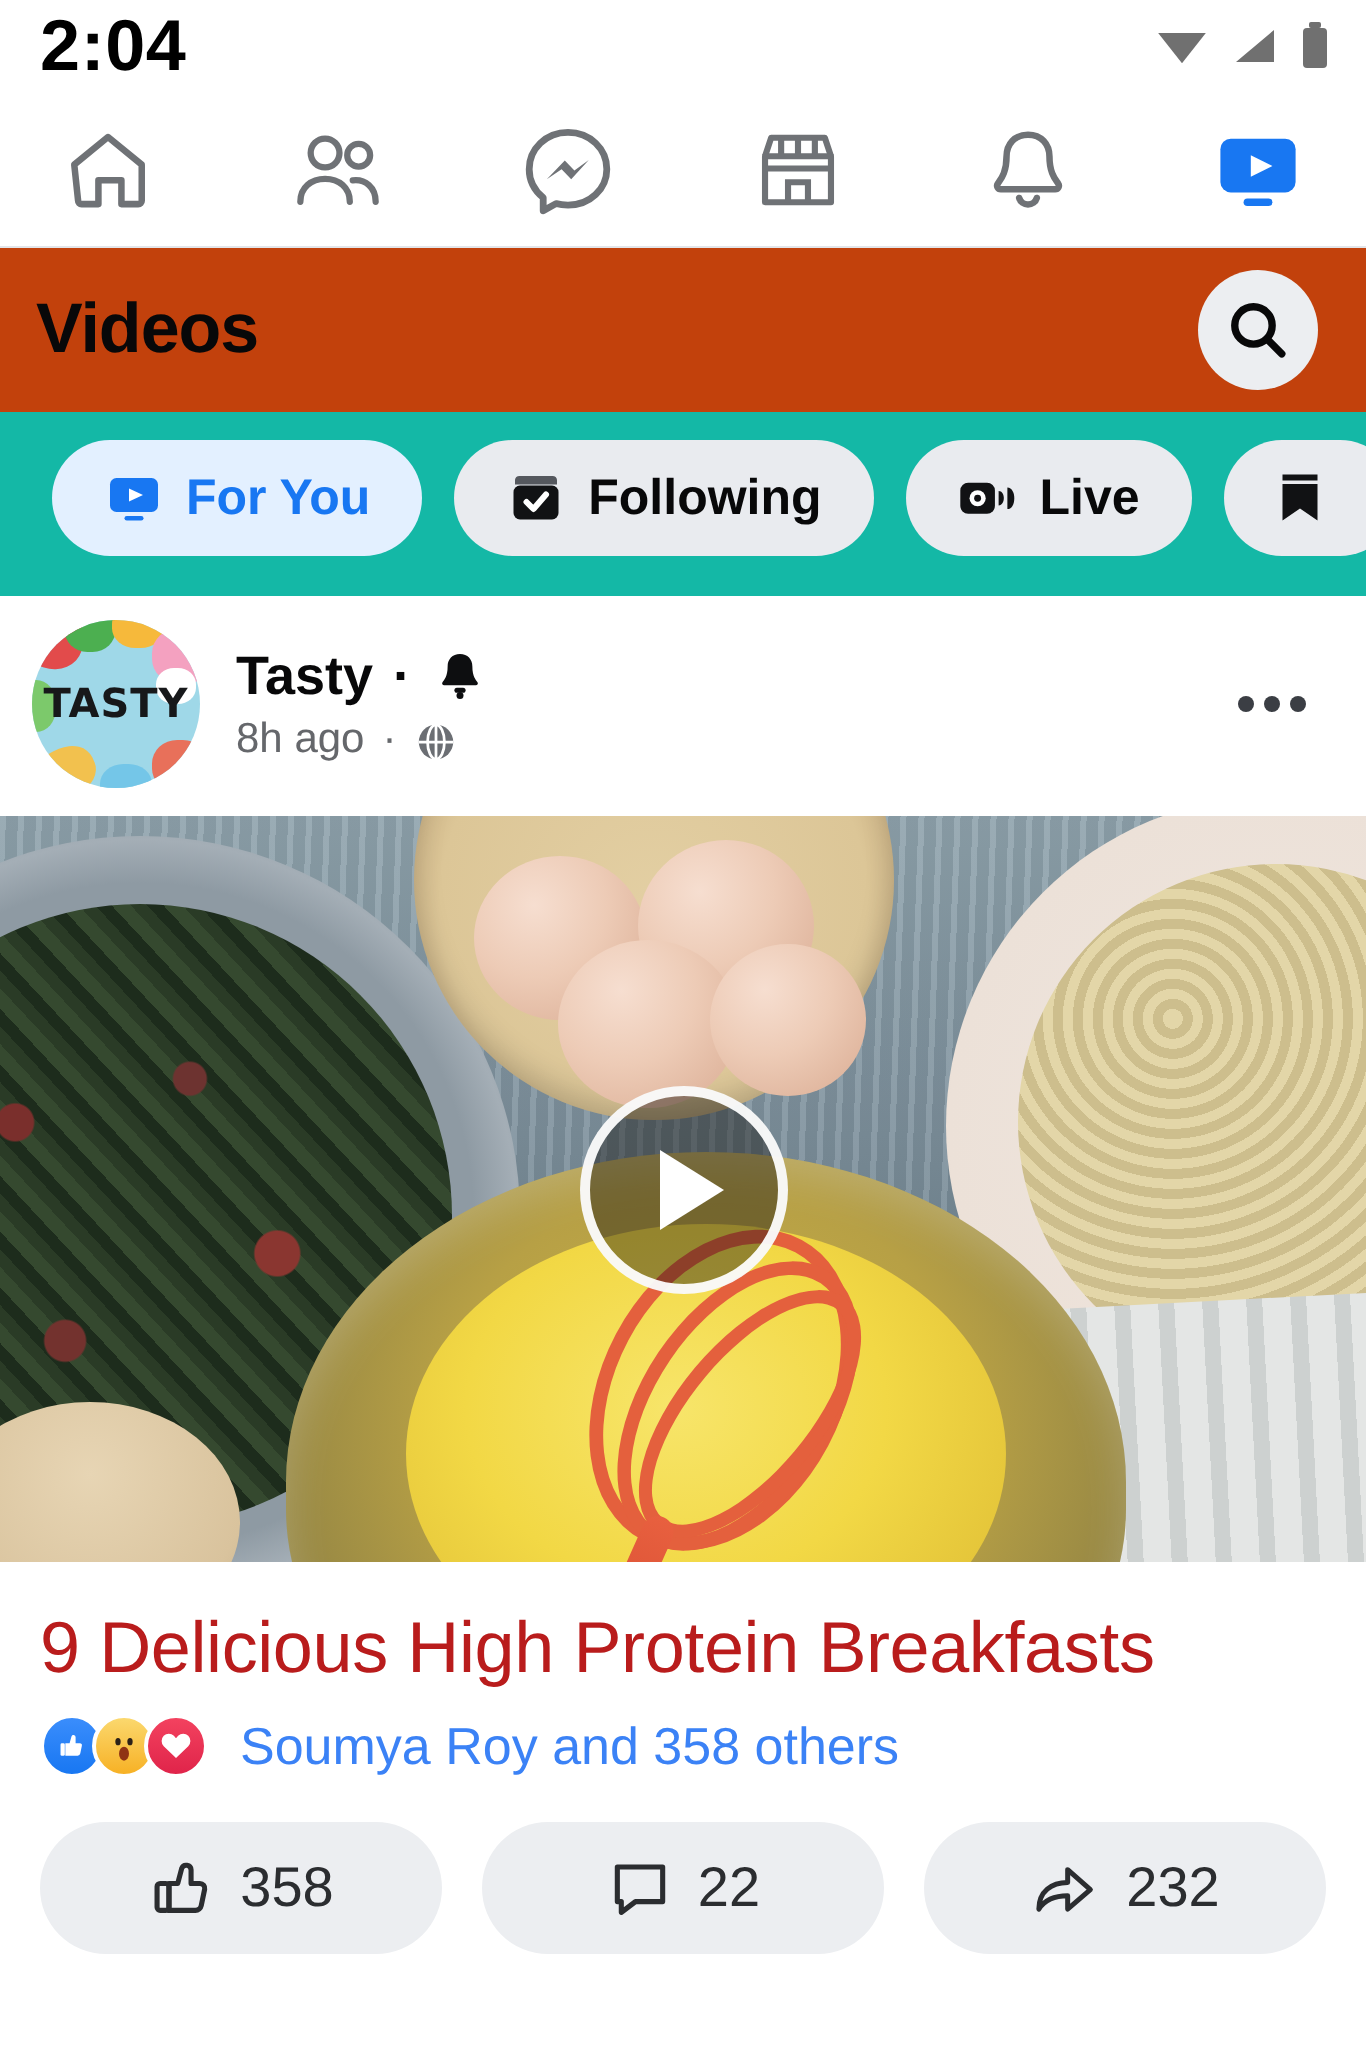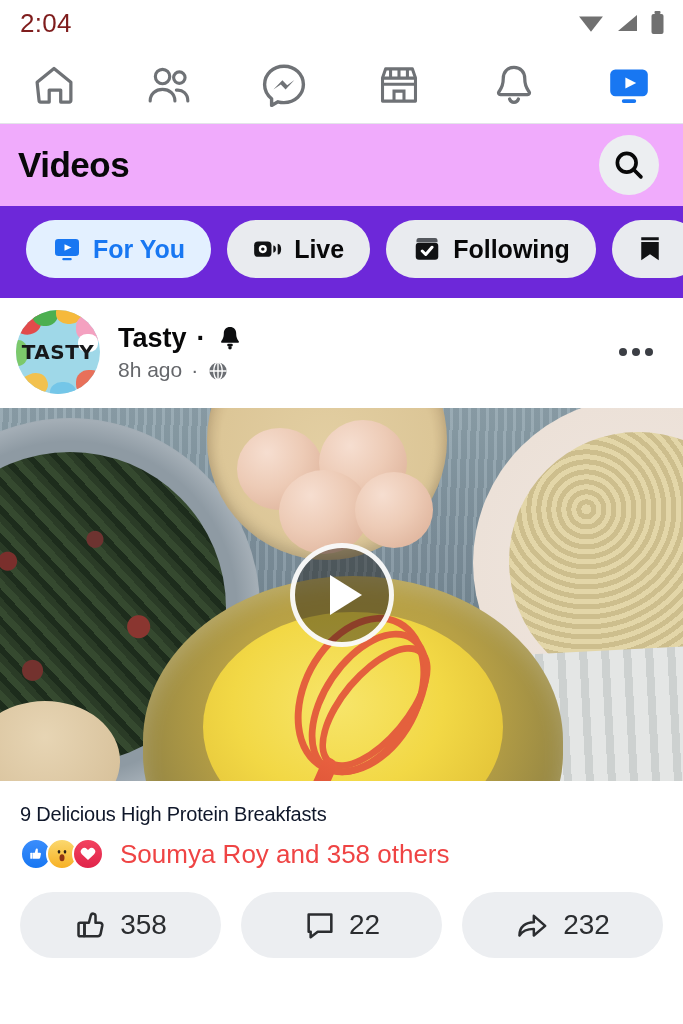--- a/index.html
+++ b/index.html
@@ -10,48 +10,48 @@
     overflow:hidden;
     position:relative;
   }
 
   
   .statusbar{
     height:46px; display:flex; align-items:center;
     justify-content:space-between; padding:0 18px 0 20px;
     background:#fff;
   }
-  .clock{ font-size:26px; font-weight:400; color:#7f1d1d; letter-spacing:.3px;}
+  .clock{ font-size:36px; font-weight:700; color:#000000; letter-spacing:.3px;}
   .sysicons{ display:flex; align-items:center; gap:11px; }
 
   
   .topnav{
     height:78px; display:flex; align-items:center;
     justify-content:space-between; padding:0 26px;
     border-bottom:1px solid #e3e5e9; background:#fff;
   }
   .navitem{ display:flex; align-items:center; justify-content:center;
             width:56px; height:56px; }
 
   
   .header{
     height:82px; display:flex; align-items:center;
-    justify-content:space-between; padding:0 24px 0 18px; background:#f0abfc;
+    justify-content:space-between; padding:0 24px 0 18px; background:#c2410c;
   }
   .page-title{ font-size:35px; font-weight:bold; color:#080809; letter-spacing:-.5px;}
   .search-btn{
     width:60px; height:60px; border-radius:50%;
     background:#eceef1; display:flex; align-items:center; justify-content:center;
     border:none; cursor:pointer;
   }
 
   
   .chips{
     display:flex; align-items:center; gap:16px;
-    padding:14px 0 20px 26px; background:#6d28d9; white-space:nowrap;
+    padding:14px 0 20px 26px; background:#14b8a6; white-space:nowrap;
     overflow:hidden;
   }
   .chip{
     display:inline-flex; align-items:center; gap:11px;
     height:58px; padding:0 26px; border-radius:30px;
     background:#e9ebef; border:none; cursor:pointer; flex:0 0 auto;
   }
   .chip-label{ font-size:25px; font-weight:bold; color:#080809; }
   .chip.active{ background:#e3f0ff; }
   .chip.active .chip-label{ color:#1877f2; }
@@ -183,36 +183,36 @@
   }
   .play-tri{
     width:0; height:0; margin-left:8px;
     border-left:32px solid #ffffff;
     border-top:20px solid transparent;
     border-bottom:20px solid transparent;
   }
 
   
   .vid-title{
-    font-size:20px; color:#0f172a; padding:22px 23px 0 20px;
+    font-size:36px; color:#b91c1c; padding:22px 23px 0 20px;
     letter-spacing:-.2px;
   }
   .reactions{
     display:flex; align-items:center; gap:10px; padding:12px 20px 0 20px;
   }
   .react-stack{ display:flex; align-items:center; }
   .react{
     width:32px; height:32px; border-radius:50%;
     display:flex; align-items:center; justify-content:center;
     border:2px solid #fff; margin-right:-6px; font-size:17px;
   }
   .react.like{ background:linear-gradient(180deg,#3a8dfc,#1877f2); }
   .react.wow{ background:linear-gradient(180deg,#fbd86e,#f7b125); }
   .react.love{ background:linear-gradient(180deg,#f3425f,#e0244a); }
-  .react-text{ font-size:26px; color:#ef4444; margin-left:12px; }
+  .react-text{ font-size:26px; color:#3b82f6; margin-left:12px; }
 
   .actions{
     display:flex; align-items:flex-end; gap:20px;
     padding:22px 20px 0 20px;
   }
   .action-btn{
     flex:1; height:66px; border-radius:34px; background:#eceef1;
     border:none; cursor:pointer;
     display:flex; align-items:center; justify-content:center; gap:12px;
   }
@@ -299,40 +299,40 @@
 
 <div class="chips">
 
   <button class="chip active">
     <svg width="30" height="30" viewBox="0 0 24 24">
       <rect x="2.4" y="4" width="19.2" height="13.6" rx="2.6" fill="#1877f2"></rect>
       <path d="M10 8.2 L15.6 10.8 L10 13.4 Z" fill="#ffffff"></path>
       <rect x="8.2" y="19.2" width="7.6" height="1.8" rx=".9" fill="#1877f2"></rect>
     </svg>
     <span class="chip-label">For You</span>
+  </button>
+
+  <button class="chip">
+    <svg width="30" height="30" viewBox="0 0 24 24">
+      <path d="M3.6 4.8 A1.8 1.8 0 0 1 5.4 3.2h13.2a1.8 1.8 0 0 1 1.8 1.6v1.8H3.6Z" fill="#55585e"></path>
+      <rect x="3" y="7" width="18" height="13.6" rx="2.6" fill="#111214"></rect>
+      <path d="M8.2 13.6 L11 16.4 L16 10.6" stroke="#ffffff" stroke-width="2.4" fill="none" stroke-linecap="round" stroke-linejoin="round"></path>
+    </svg>
+    <span class="chip-label">Following</span>
   </button>
 
   <button class="chip">
     <svg width="30" height="26" viewBox="0 0 26 20">
       <rect x="1" y="3.4" width="15" height="13.4" rx="3.4" fill="#111214"></rect>
       <circle cx="8.5" cy="10.1" r="3.5" fill="#ffffff"></circle>
       <circle cx="8.5" cy="10.1" r="1.5" fill="#111214"></circle>
       <path d="M17.6 7 C20.6 7 20.6 13.2 17.6 13.2 Z" fill="#111214"></path>
       <path d="M21.4 5.4 C25.4 5.4 25.4 14.8 21.4 14.8 Z" fill="#111214"></path>
     </svg>
     <span class="chip-label">Live</span>
-  </button>
-
-  <button class="chip">
-    <svg width="30" height="30" viewBox="0 0 24 24">
-      <path d="M3.6 4.8 A1.8 1.8 0 0 1 5.4 3.2h13.2a1.8 1.8 0 0 1 1.8 1.6v1.8H3.6Z" fill="#55585e"></path>
-      <rect x="3" y="7" width="18" height="13.6" rx="2.6" fill="#111214"></rect>
-      <path d="M8.2 13.6 L11 16.4 L16 10.6" stroke="#ffffff" stroke-width="2.4" fill="none" stroke-linecap="round" stroke-linejoin="round"></path>
-    </svg>
-    <span class="chip-label">Following</span>
   </button>
 
   <button class="chip partial">
     <svg width="28" height="30" viewBox="0 0 20 24">
       <path d="M3 2.6h14v2.4H3Z" fill="#111214"></path>
       <path d="M3 6.4h14v14.6L10 16.2 3 21Z" fill="#111214"></path>
     </svg>
     <span class="chip-label"></span>
   </button>
 </div>

